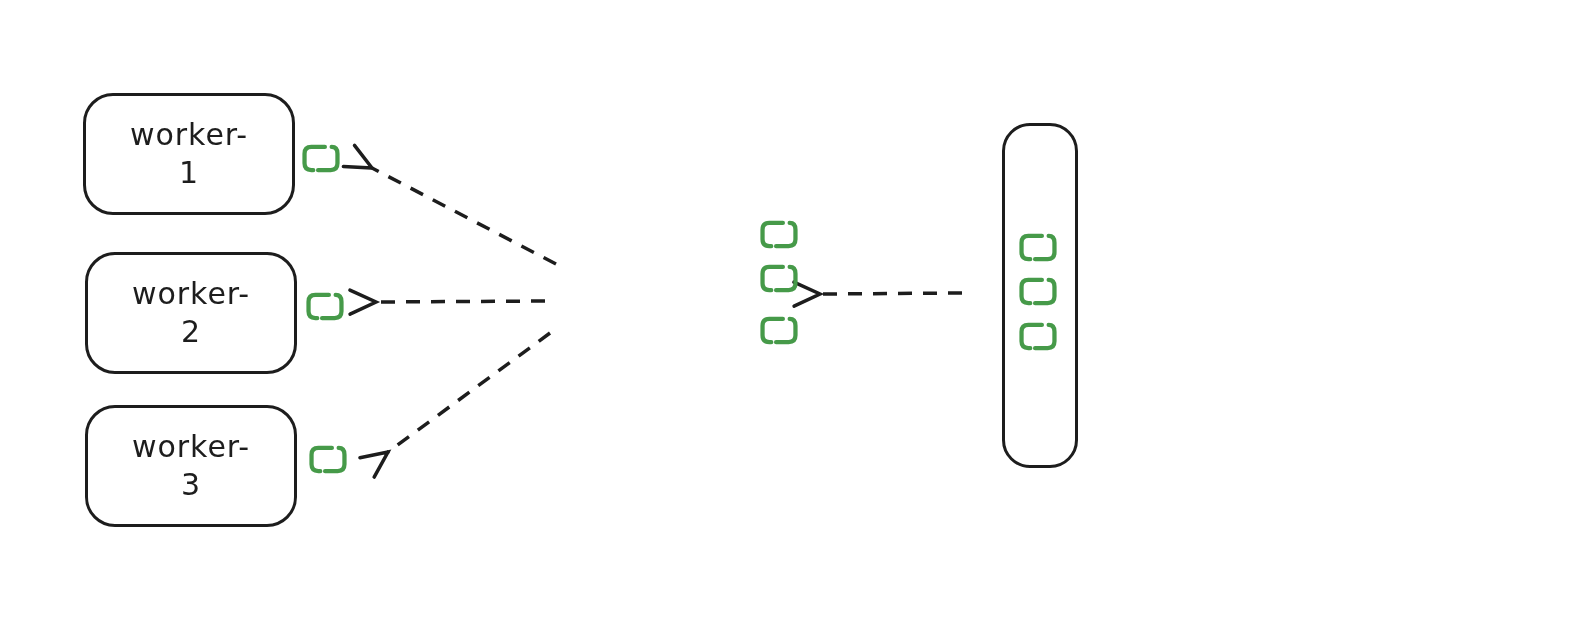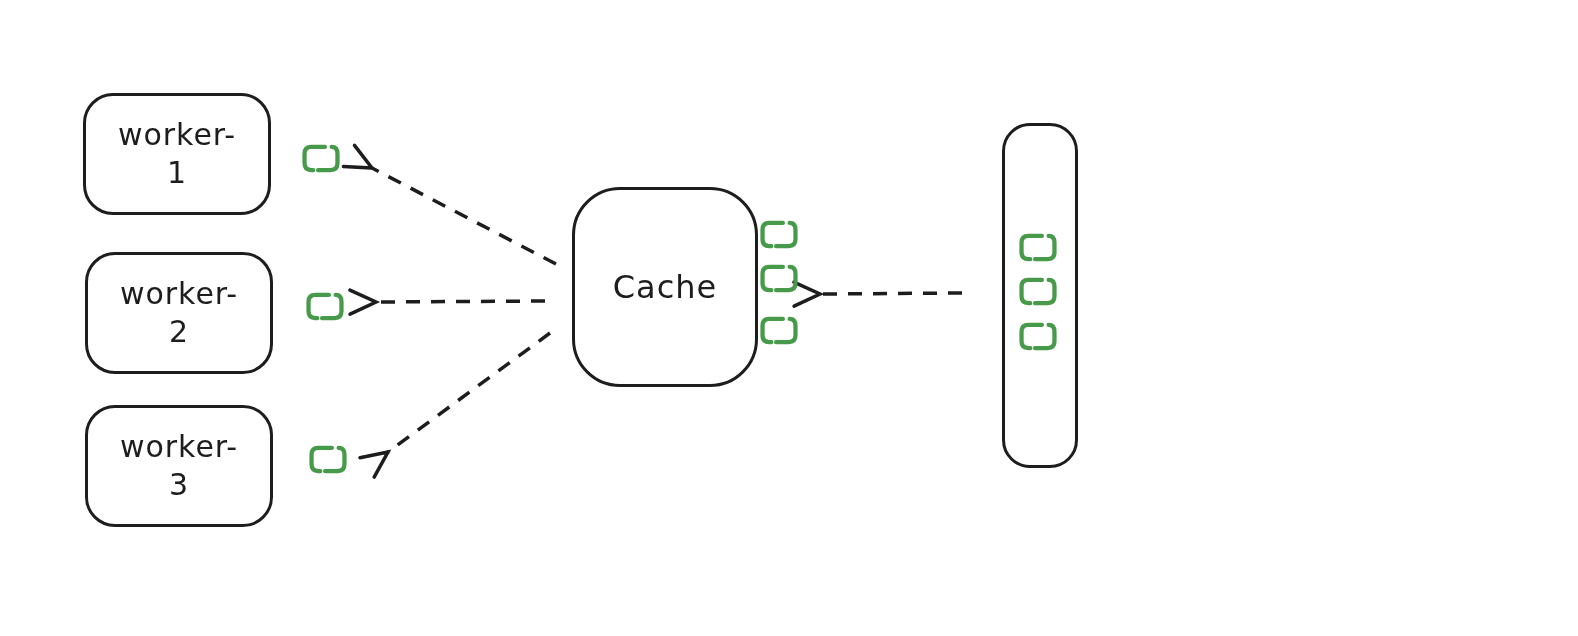--- a/index.html
+++ b/index.html
@@ -23,21 +23,21 @@
     position: absolute;
     background: var(--bg);
     border: 3.5px solid var(--ink);
     display: flex;
     flex-direction: column;
     align-items: center;
     justify-content: center;
     color: var(--ink);
   }
   .worker-box {
-    width: 188px;
+    width: 212px;
     height: 122px;
     border-radius: 30px;
     font-size: 30px;
     line-height: 38px;
     letter-spacing: 1px;
     text-align: center;
   }
   .cache-box {
     left: 572px;
     top: 187px;
@@ -115,23 +115,20 @@
   </div>
   <div class="node worker-box" style="left:85px; top:252px;">
     <span>worker-</span>
     <span>2</span>
   </div>
   <div class="node worker-box" style="left:85px; top:405px;">
     <span>worker-</span>
     <span>3</span>
   </div>
 
-  <div class="node cache-box">
-    <span>Cache</span>
-  </div>
 
   <div class="node dataset-box"></div>
 
   <svg class="chunk" style="left:299px; top:143px;">
       <use href="#chunk-sym"></use>
     </svg>
   <svg class="chunk" style="left:303px; top:291px;">
       <use href="#chunk-sym"></use>
     </svg>
   <svg class="chunk" style="left:306px; top:444px;">

